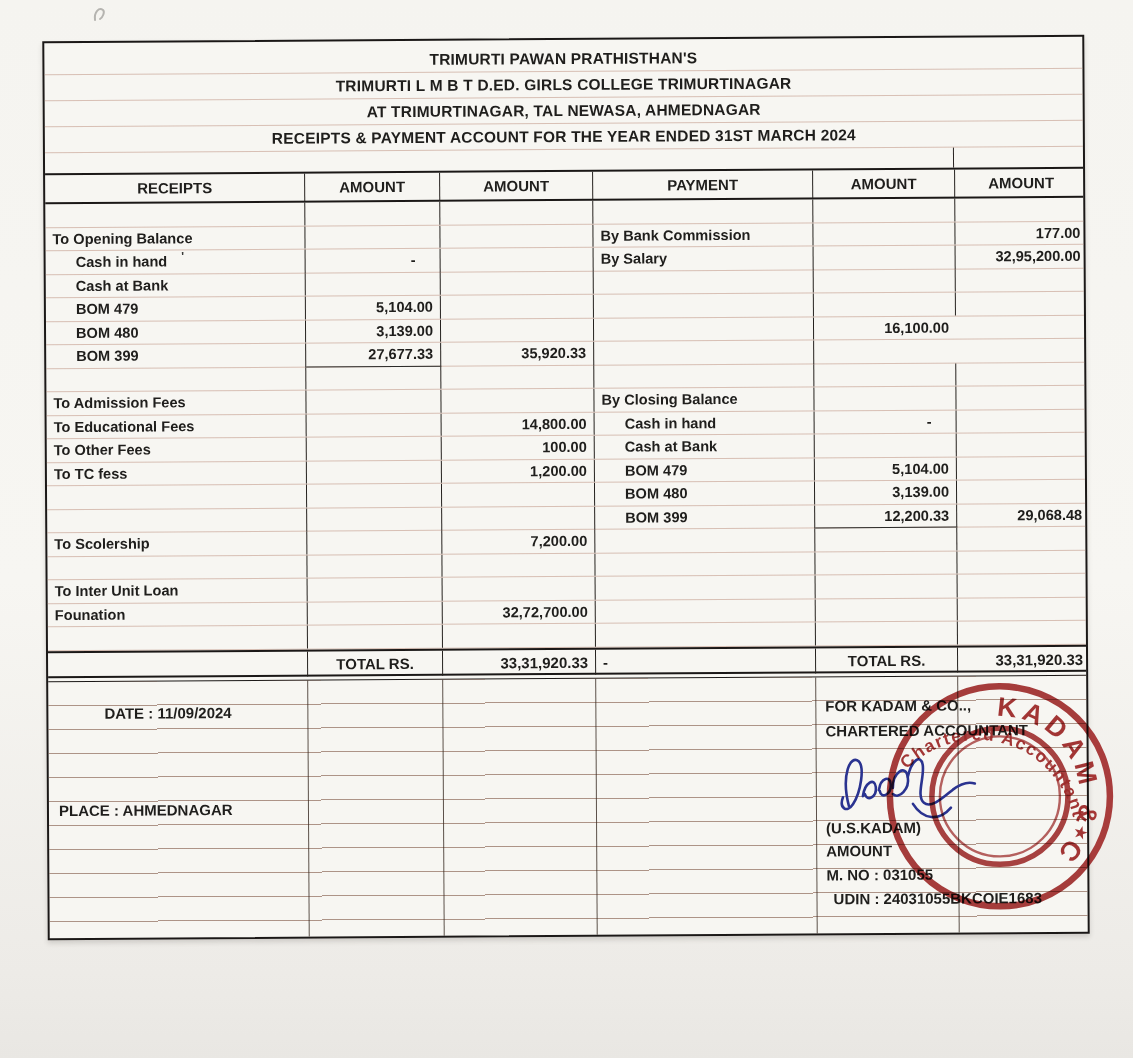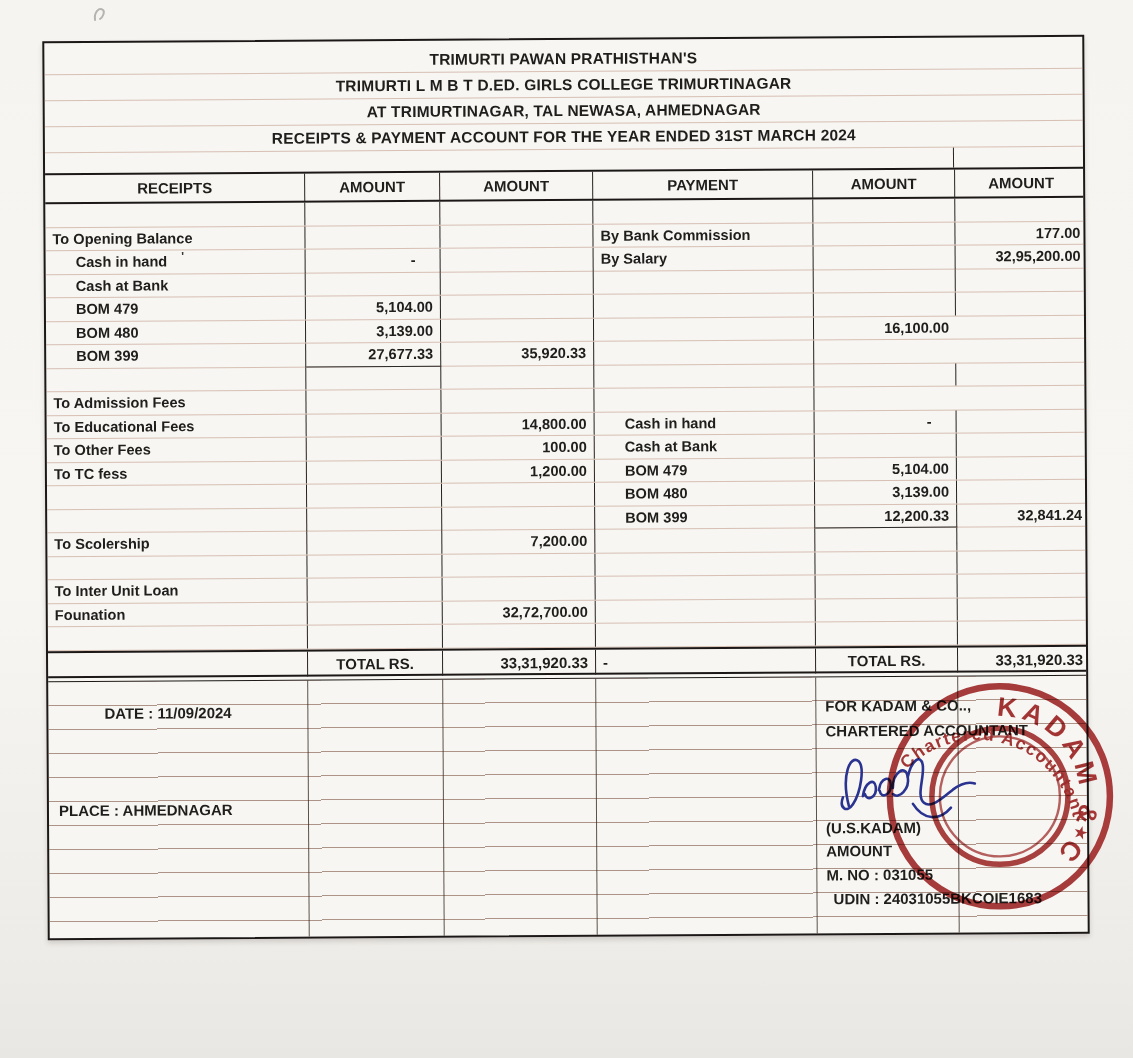--- a/index.html
+++ b/index.html
@@ -174,20 +174,21 @@
         <div class="cell amt"></div>
         <div class="cell amt"></div>
         <div class="cell lab"></div>
         <div class="cell amt"></div>
         <div class="cell amt last"></div>
       </div>
       <div class="grid-row">
         <div class="cell lab">To Admission Fees</div>
         <div class="cell amt"></div>
         <div class="cell amt"></div>
+        <div class="cell lab">By Closing Balance</div>
         <div class="cell amt"></div>
         <div class="cell amt last"></div>
       </div>
       <div class="grid-row">
         <div class="cell lab">To Educational Fees</div>
         <div class="cell amt"></div>
         <div class="cell amt">14,800.00</div>
         <div class="cell lab ind">Cash in hand</div>
         <div class="cell amt dash">-</div>
         <div class="cell amt last"></div>
@@ -215,21 +216,21 @@
         <div class="cell lab ind">BOM 480</div>
         <div class="cell amt">3,139.00</div>
         <div class="cell amt last"></div>
       </div>
       <div class="grid-row">
         <div class="cell lab"></div>
         <div class="cell amt"></div>
         <div class="cell amt"></div>
         <div class="cell lab ind">BOM 399</div>
         <div class="cell amt sum">12,200.33</div>
-        <div class="cell amt last">32,841.24</div>
+        <div class="cell amt last">29,068.48</div>
       </div>
       <div class="grid-row">
         <div class="cell lab">To Scolership</div>
         <div class="cell amt"></div>
         <div class="cell amt">7,200.00</div>
         <div class="cell lab"></div>
         <div class="cell amt"></div>
         <div class="cell amt last"></div>
       </div>
       <div class="grid-row">

